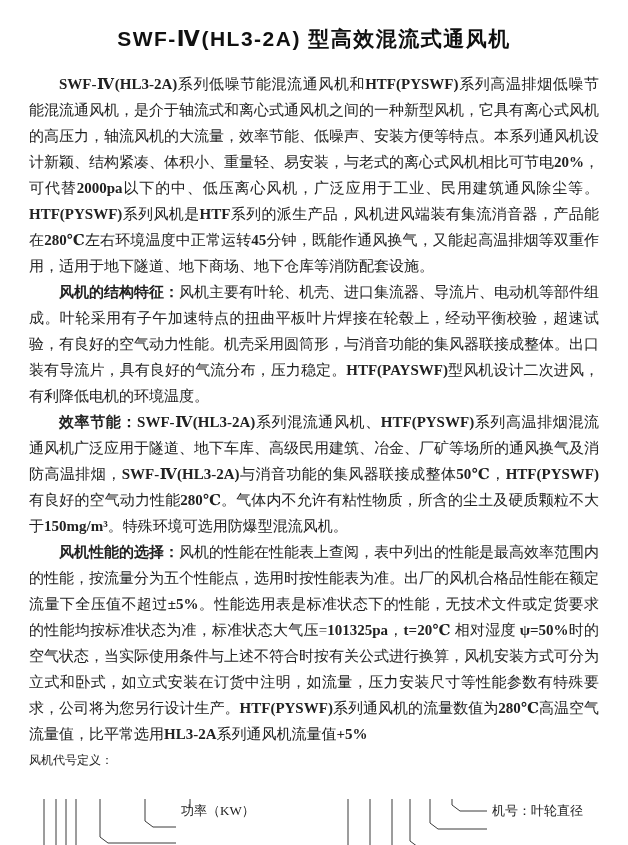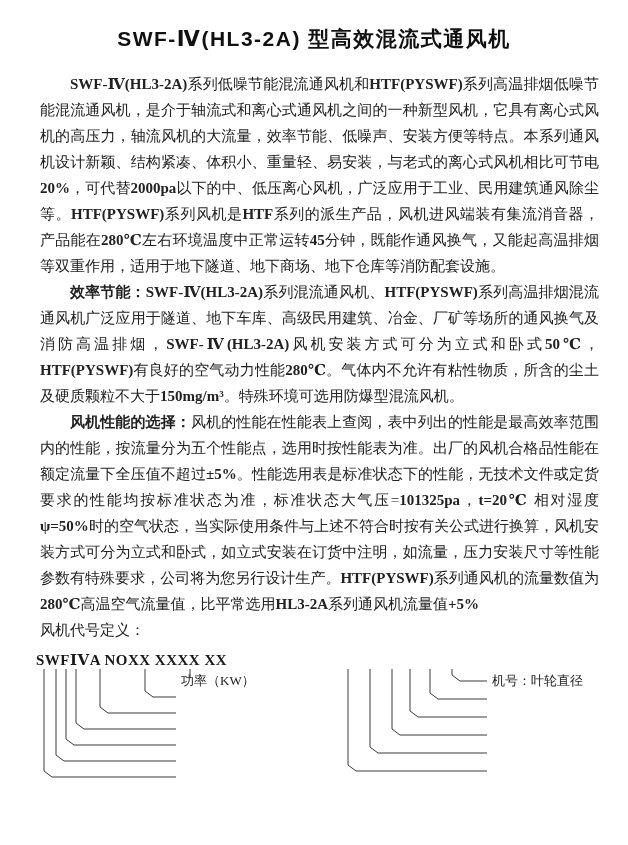--- a/index.html
+++ b/index.html
@@ -19,32 +19,31 @@
   }
   .title-line {
     font-size: 21px;
     line-height: 29px;
     letter-spacing: 1.5px;
     color: #111;
   }
   .body-text {
     padding: 0 29px;
     margin-top: 18px;
-    margin-left: 11px;
   }
   .para {
     font-size: 15px;
     line-height: 26px;
     text-align: justify;
     text-indent: 2em;
     color: #222;
   }
   .para b { font-weight: bold; }
   .code-def-line {
-    font-size: 15px;
+    font-size: 12px;
     line-height: 26px;
     text-indent: 0;
     color: #222;
   }
   .diagram-section {
     position: relative;
     width: 628px;
     height: 165px;
     margin-top: 6px;
   }
@@ -78,28 +77,28 @@
 <body>
 
 <div class="page">
 
   <div class="title-block">
     <div class="title-line">SWF-Ⅳ(HL3-2A) 型高效混流式通风机</div>
   </div>
 
   <div class="body-text">
     <p class="para"><b>SWF-Ⅳ(HL3-2A)</b><span>系列低噪节能混流通风机和</span><b>HTF(PYSWF)</b><span>系列高温排烟低噪节能混流通风机，是介于轴流式和离心式通风机之间的一种新型风机，它具有离心式风机的高压力，轴流风机的大流量，效率节能、低噪声、安装方便等特点。本系列通风机设计新颖、结构紧凑、体积小、重量轻、易安装，与老式的离心式风机相比可节电</span><b>20%</b><span>，可代替</span><b>2000pa</b><span>以下的中、低压离心风机，广泛应用于工业、民用建筑通风除尘等。</span><b>HTF(PYSWF)</b><span>系列风机是</span><b>HTF</b><span>系列的派生产品，风机进风端装有集流消音器，产品能在</span><b>280℃</b><span>左右环境温度中正常运转</span><b>45</b><span>分钟，既能作通风换气，又能起高温排烟等双重作用，适用于地下隧道、地下商场、地下仓库等消防配套设施。</span></p>
-    <p class="para"><b>效率节能：</b><b>SWF-Ⅳ(HL3-2A)</b><span>系列混流通风机、</span><b>HTF(PYSWF)</b><span>系列高温排烟混流通风机广泛应用于隧道、地下车库、高级民用建筑、冶金、厂矿等场所的通风换气及消防高温排烟，</span><b>SWF-Ⅳ(HL3-2A)</b><span>风机安装方式可分为立式和卧式</span><b>50℃</b><span>，</span><b>HTF(PYSWF)</b><span>有良好的空气动力性能</span><b>280℃</b><span>。气体内不允许有粘性物质，所含的尘土及硬质颗粒不大于</span><b>150mg/m³</b><span>。特殊环境可选用防爆型混流风机。</span></p>
+    <p class="para"><b>风机的结构特征：</b><span>风机主要有叶轮、机壳、进口集流器、导流片、电动机等部件组成。叶轮采用有子午加速特点的扭曲平板叶片焊接在轮毂上，经动平衡校验，超速试验，有良好的空气动力性能。机壳采用圆筒形，与消音功能的集风器联接成整体。出口装有导流片，具有良好的气流分布，压力稳定。</span><b>HTF(PAYSWF)</b><span>型风机设计二次进风，有利降低电机的环境温度。</span></p>
+    <p class="para"><b>效率节能：</b><b>SWF-Ⅳ(HL3-2A)</b><span>系列混流通风机、</span><b>HTF(PYSWF)</b><span>系列高温排烟混流通风机广泛应用于隧道、地下车库、高级民用建筑、冶金、厂矿等场所的通风换气及消防高温排烟，</span><b>SWF-Ⅳ(HL3-2A)</b><span>与消音功能的集风器联接成整体</span><b>50℃</b><span>，</span><b>HTF(PYSWF)</b><span>有良好的空气动力性能</span><b>280℃</b><span>。气体内不允许有粘性物质，所含的尘土及硬质颗粒不大于</span><b>150mg/m³</b><span>。特殊环境可选用防爆型混流风机。</span></p>
     <p class="para"><b>风机性能的选择：</b><span>风机的性能在性能表上查阅，表中列出的性能是最高效率范围内的性能，按流量分为五个性能点，选用时按性能表为准。出厂的风机合格品性能在额定流量下全压值不超过</span><b>±5%</b><span>。性能选用表是标准状态下的性能，无技术文件或定货要求的性能均按标准状态为准，标准状态大气压=</span><b>101325pa</b><span>，</span><b>t=20℃</b><span> 相对湿度 </span><b>ψ=50%</b><span>时的空气状态，当实际使用条件与上述不符合时按有关公式进行换算，风机安装方式可分为立式和卧式，如立式安装在订货中注明，如流量，压力安装尺寸等性能参数有特殊要求，公司将为您另行设计生产。</span><b>HTF(PYSWF)</b><span>系列通风机的流量数值为</span><b>280℃</b><span>高温空气流量值，比平常选用</span><b>HL3-2A</b><span>系列通风机流量值</span><b>+5%</b></p>
     <p class="para code-def-line">风机代号定义：</p>
   </div>
 
   <div class="diagram-section">
 
-    <div class="code-string code-left">SWFⅠⅤA NOXX XXXX XX</div>
 
     <svg class="connector-svg" viewBox="0 0 628 120" xmlns="http://www.w3.org/2000/svg">
       <g stroke="#3a3a3a" stroke-width="1" fill="none">
 
         <polyline points="190,0 190,9"></polyline>
         <polyline points="145,0 145,22 153,28 176,28"></polyline>
         <polyline points="100,0 100,38 108,44 176,44"></polyline>
         <polyline points="76,0 76,54 84,60 176,60"></polyline>
         <polyline points="66,0 66,70 74,76 176,76"></polyline>
         <polyline points="56,0 56,86 64,92 176,92"></polyline>

